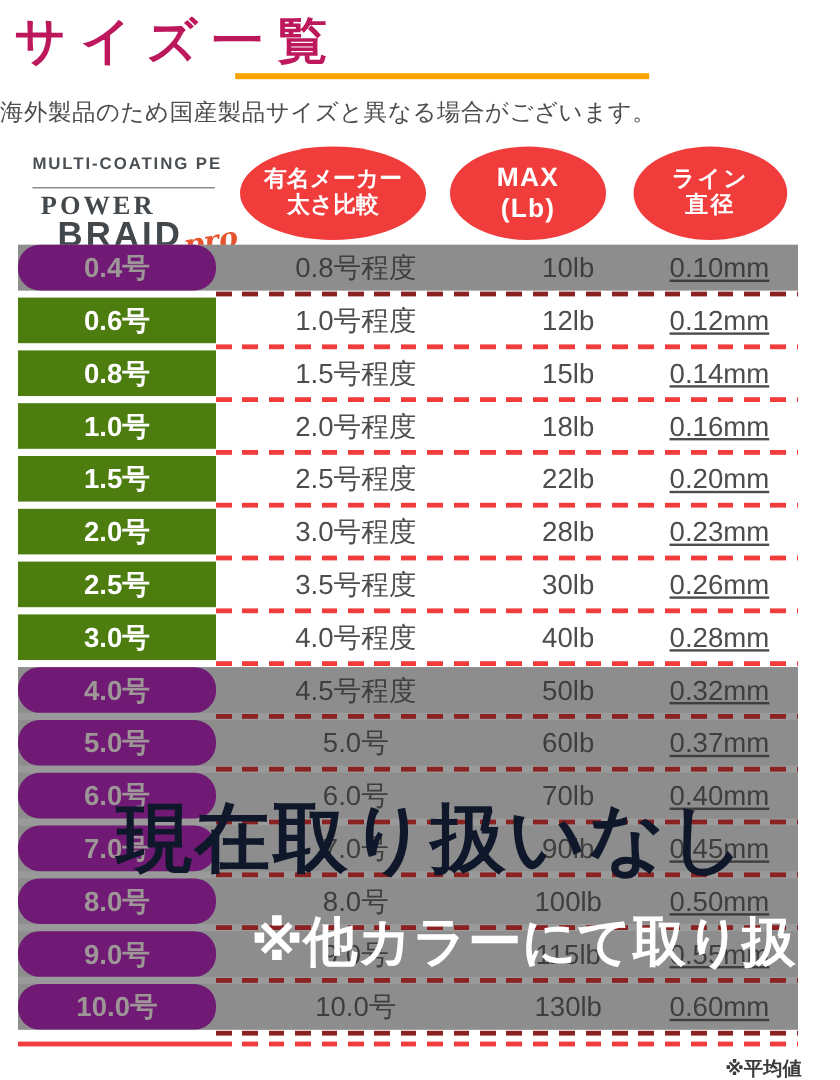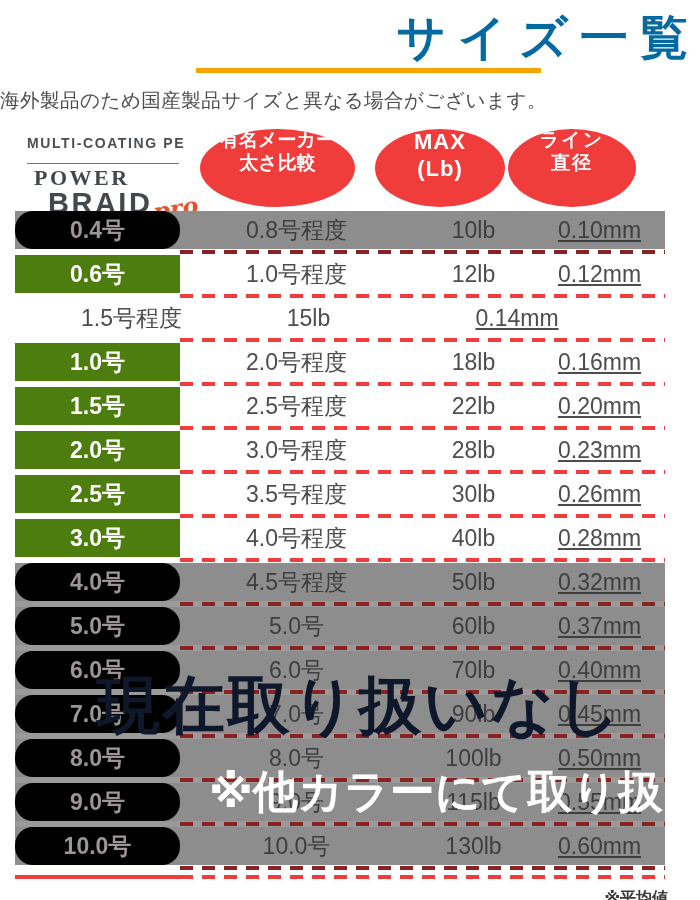--- a/index.html
+++ b/index.html
@@ -3,22 +3,22 @@
 <meta charset="utf-8">
 <style>
   html,body{margin:0;padding:0;}
   body{
     width:700px;height:900px;overflow:hidden;background:#ffffff;
     font-family:"Liberation Sans","DejaVu Sans",sans-serif;
     -webkit-font-smoothing:antialiased;
   }
   
   .title{
-    margin:10px 0 0;text-align:right;font-size:48px;font-weight:bold;
-    letter-spacing:12px;padding-left:12px;color:#0369a1;line-height:1.15;
+    margin:10px 0 0;text-align:left;font-size:42px;font-weight:bold;
+    letter-spacing:12px;padding-left:12px;color:#be185d;line-height:1.15;
   }
   .title-underline{
     width:345px;height:5px;background:#F7A400;margin:3px auto 0;
     transform:translateX(18px);
   }
   .subtitle{
     margin:14px 0 0;text-align:left;font-size:19.5px;color:#4D4D4D;
     letter-spacing:.5px;
   }
   
@@ -32,43 +32,43 @@
   .logo-line1{font-size:22px;font-weight:bold;letter-spacing:2.5px;line-height:1.05;padding-left:16px;margin-top:2px;font-family:Liberation Serif, serif;}
   .logo-line2{font-size:29px;font-weight:bold;letter-spacing:2.5px;line-height:1.0;padding-left:30px;white-space:nowrap;}
   .logo-pro{
     display:inline-block;font-family:"DejaVu Serif",serif;font-style:italic;
     font-weight:bold;font-size:24px;color:#E5542C;transform:rotate(-10deg);
     margin-left:1px;vertical-align:-4px;letter-spacing:0;
   }
   .oval{
     position:absolute;top:0;height:78px;border-radius:50%;background:#F13C3C;
     color:#fff;font-weight:bold;display:flex;flex-direction:column;
-    align-items:center;justify-content:flex-start;line-height:1.2;text-align:center;
+    align-items:center;justify-content:center;line-height:1.2;text-align:center;
   }
   .oval-1{left:200px;width:155px;font-size:19px;}
   .oval-2{left:375px;width:130px;font-size:22px;letter-spacing:1px;}
-  .oval-3{left:508px;width:128px;font-size:19px;letter-spacing:2px;}
+  .oval-3{left:528px;width:128px;font-size:19px;letter-spacing:2px;}
   
   .size-table{position:relative;margin:4px 0 0 15px;width:650px;}
   .row{display:flex;height:38px;margin-bottom:6px;position:relative;}
   .cell{display:flex;align-items:center;justify-content:center;font-size:23px;}
   .cell.label{width:165px;flex:none;background:#4d7c0f;color:#ffffff;font-weight:bold;}
   .cell.compare{width:233px;color:#4D4D4D;}
   .cell.max{width:121px;color:#4D4D4D;}
   .cell.dia{flex:1;color:#4D4D4D;text-decoration:underline;}
   .dash{
     position:absolute;left:165px;right:0;bottom:-5px;height:4px;z-index:1;
     background:repeating-linear-gradient(90deg,#F13C3C 0 13px,transparent 13px 22px);
   }
   
   .section.gray{background:#9A9A9A;margin-bottom:6px;}
   .section.gray.last{margin-bottom:12px;}
   .section.gray .row{background:#8D8D8D;}
   .section.gray .row:last-child{margin-bottom:0;}
-  .section.gray .cell.label{background:#000000;color:#9D9596;border-radius:18px;}
+  .section.gray .cell.label{background:#701a75;color:#9D9596;border-radius:18px;}
   .section.gray .cell.compare,
   .section.gray .cell.max,
   .section.gray .cell.dia{color:#3E3E3E;}
   .section.gray .dash{
     background:repeating-linear-gradient(90deg,#8B2222 0 13px,transparent 13px 22px);
   }
   .table-bottom{position:relative;height:5px;margin-top:-2px;z-index:2;}
   .table-bottom .solid{position:absolute;left:0;top:0;width:165px;height:4px;background:#F13C3C;}
   .table-bottom .dashes{
     position:absolute;left:165px;right:0;top:0;height:4px;
@@ -129,20 +129,21 @@
     </div>
   <div class="section">
       <div class="row">
         <div class="cell label">0.6号</div>
         <div class="cell compare">1.0号程度</div>
         <div class="cell max">12lb</div>
         <div class="cell dia">0.12mm</div>
         <div class="dash"></div>
       </div>
       <div class="row">
+        <div class="cell label">0.8号</div>
         <div class="cell compare">1.5号程度</div>
         <div class="cell max">15lb</div>
         <div class="cell dia">0.14mm</div>
         <div class="dash"></div>
       </div>
       <div class="row">
         <div class="cell label">1.0号</div>
         <div class="cell compare">2.0号程度</div>
         <div class="cell max">18lb</div>
         <div class="cell dia">0.16mm</div>

